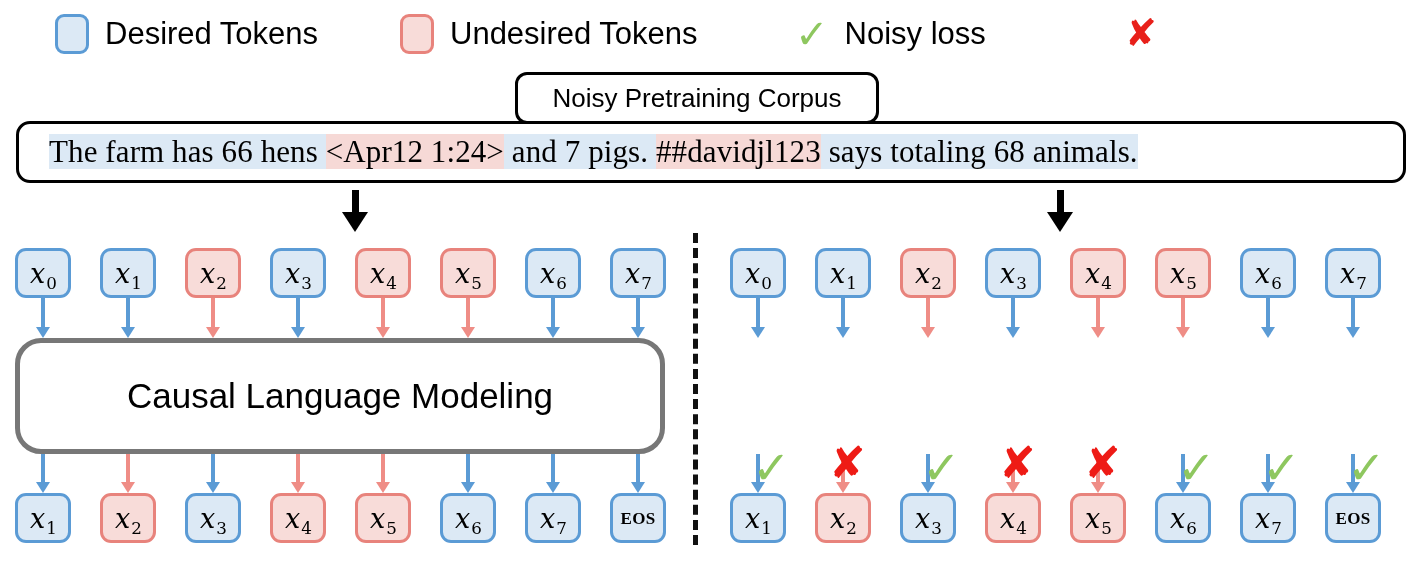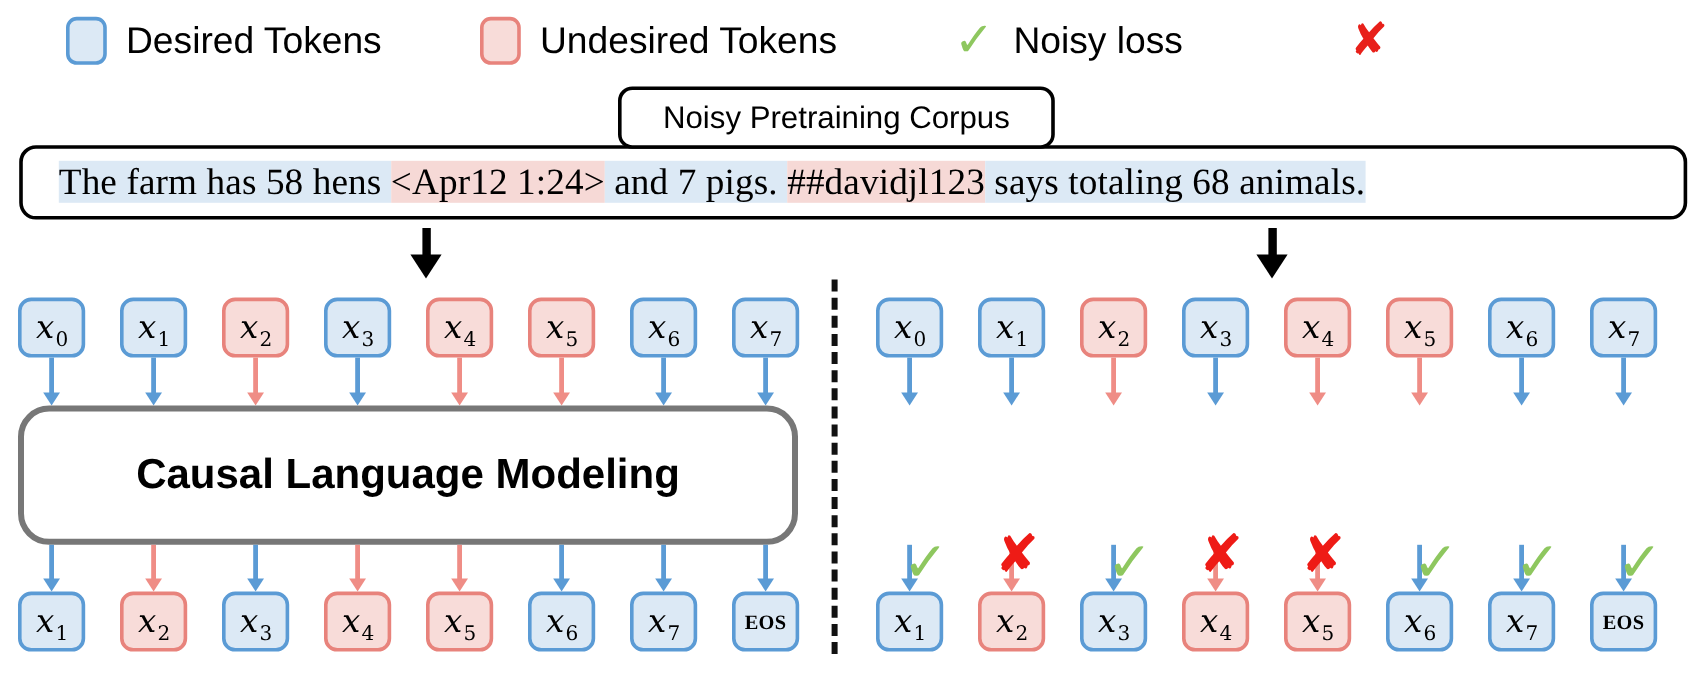--- a/index.html
+++ b/index.html
@@ -155,21 +155,20 @@
     border: 5px solid #777777;
     border-radius: 26px;
     background: #fff;
     box-sizing: border-box;
     display: flex; align-items: center; justify-content: center;
   }
   .model-box span {
     font-size: 35px;
     color: #000;
     white-space: nowrap;
-    font-weight: bold;
   }
 
   
   .loss-check {
     font-family: "DejaVu Sans", sans-serif;
     color: #8ec75f;
     font-size: 46px;
     line-height: 1;
     font-weight: bold;
   }
@@ -200,21 +199,21 @@
     <div class="legend-item" style="left: 1125px; top: 14px;">
       <div class="mark-x">✘</div>
     </div>
   </div>
 
 <div class="abs" id="corpus-label">
   <span>Noisy Pretraining Corpus</span>
 </div>
 
 <div class="abs" id="corpus-box">
-  <div id="corpus-text"><span class="hl-blue">The farm has 58 hens </span><span class="hl-red">&lt;Apr12 1:24&gt;</span><span class="hl-blue"> and 7 pigs. </span><span class="hl-red">##davidjl123</span><span class="hl-blue"> says totaling 68 animals.</span></div>
+  <div id="corpus-text"><span class="hl-blue">The farm has 66 hens </span><span class="hl-red">&lt;Apr12 1:24&gt;</span><span class="hl-blue"> and 7 pigs. </span><span class="hl-red">##davidjl123</span><span class="hl-blue"> says totaling 68 animals.</span></div>
 </div>
 
 <div class="abs black-arrow" style="left:342px; top:190px; height:44px;">
   <div class="shaft"></div>
     <div class="head"></div>
 </div>
 <div class="abs black-arrow" style="left:1047px; top:190px; height:44px;">
   <div class="shaft"></div>
     <div class="head"></div>
 </div>

